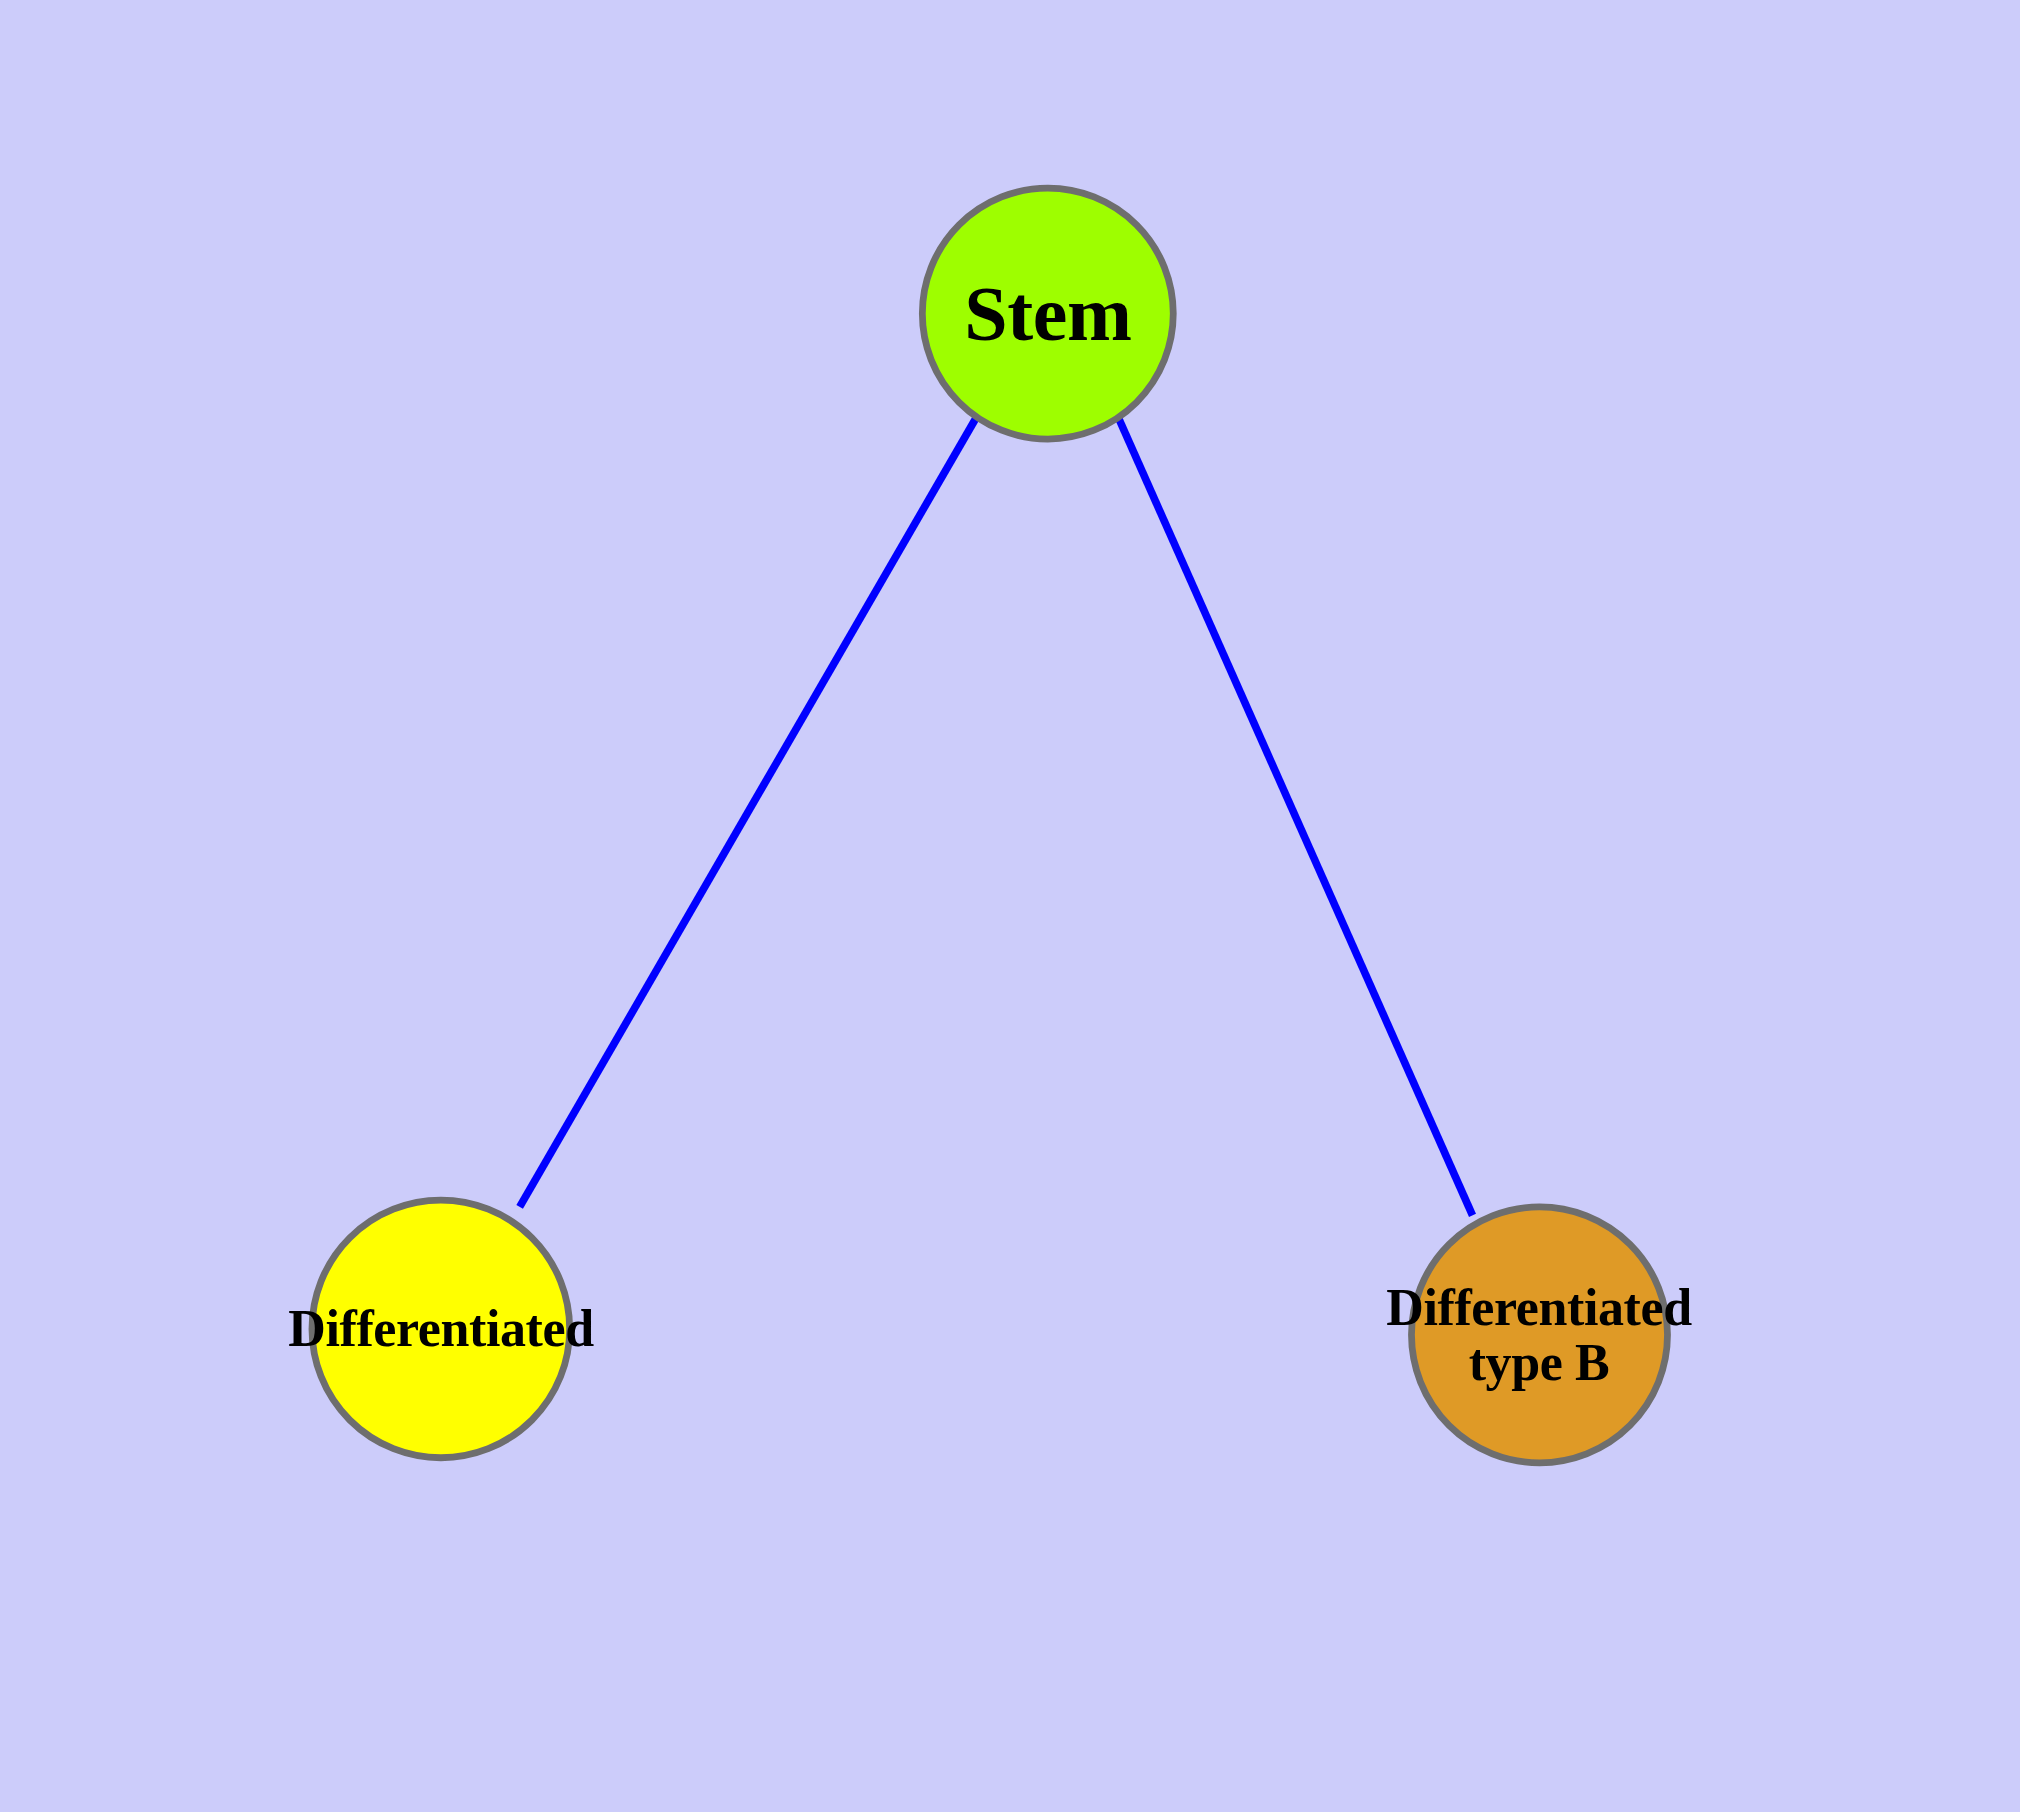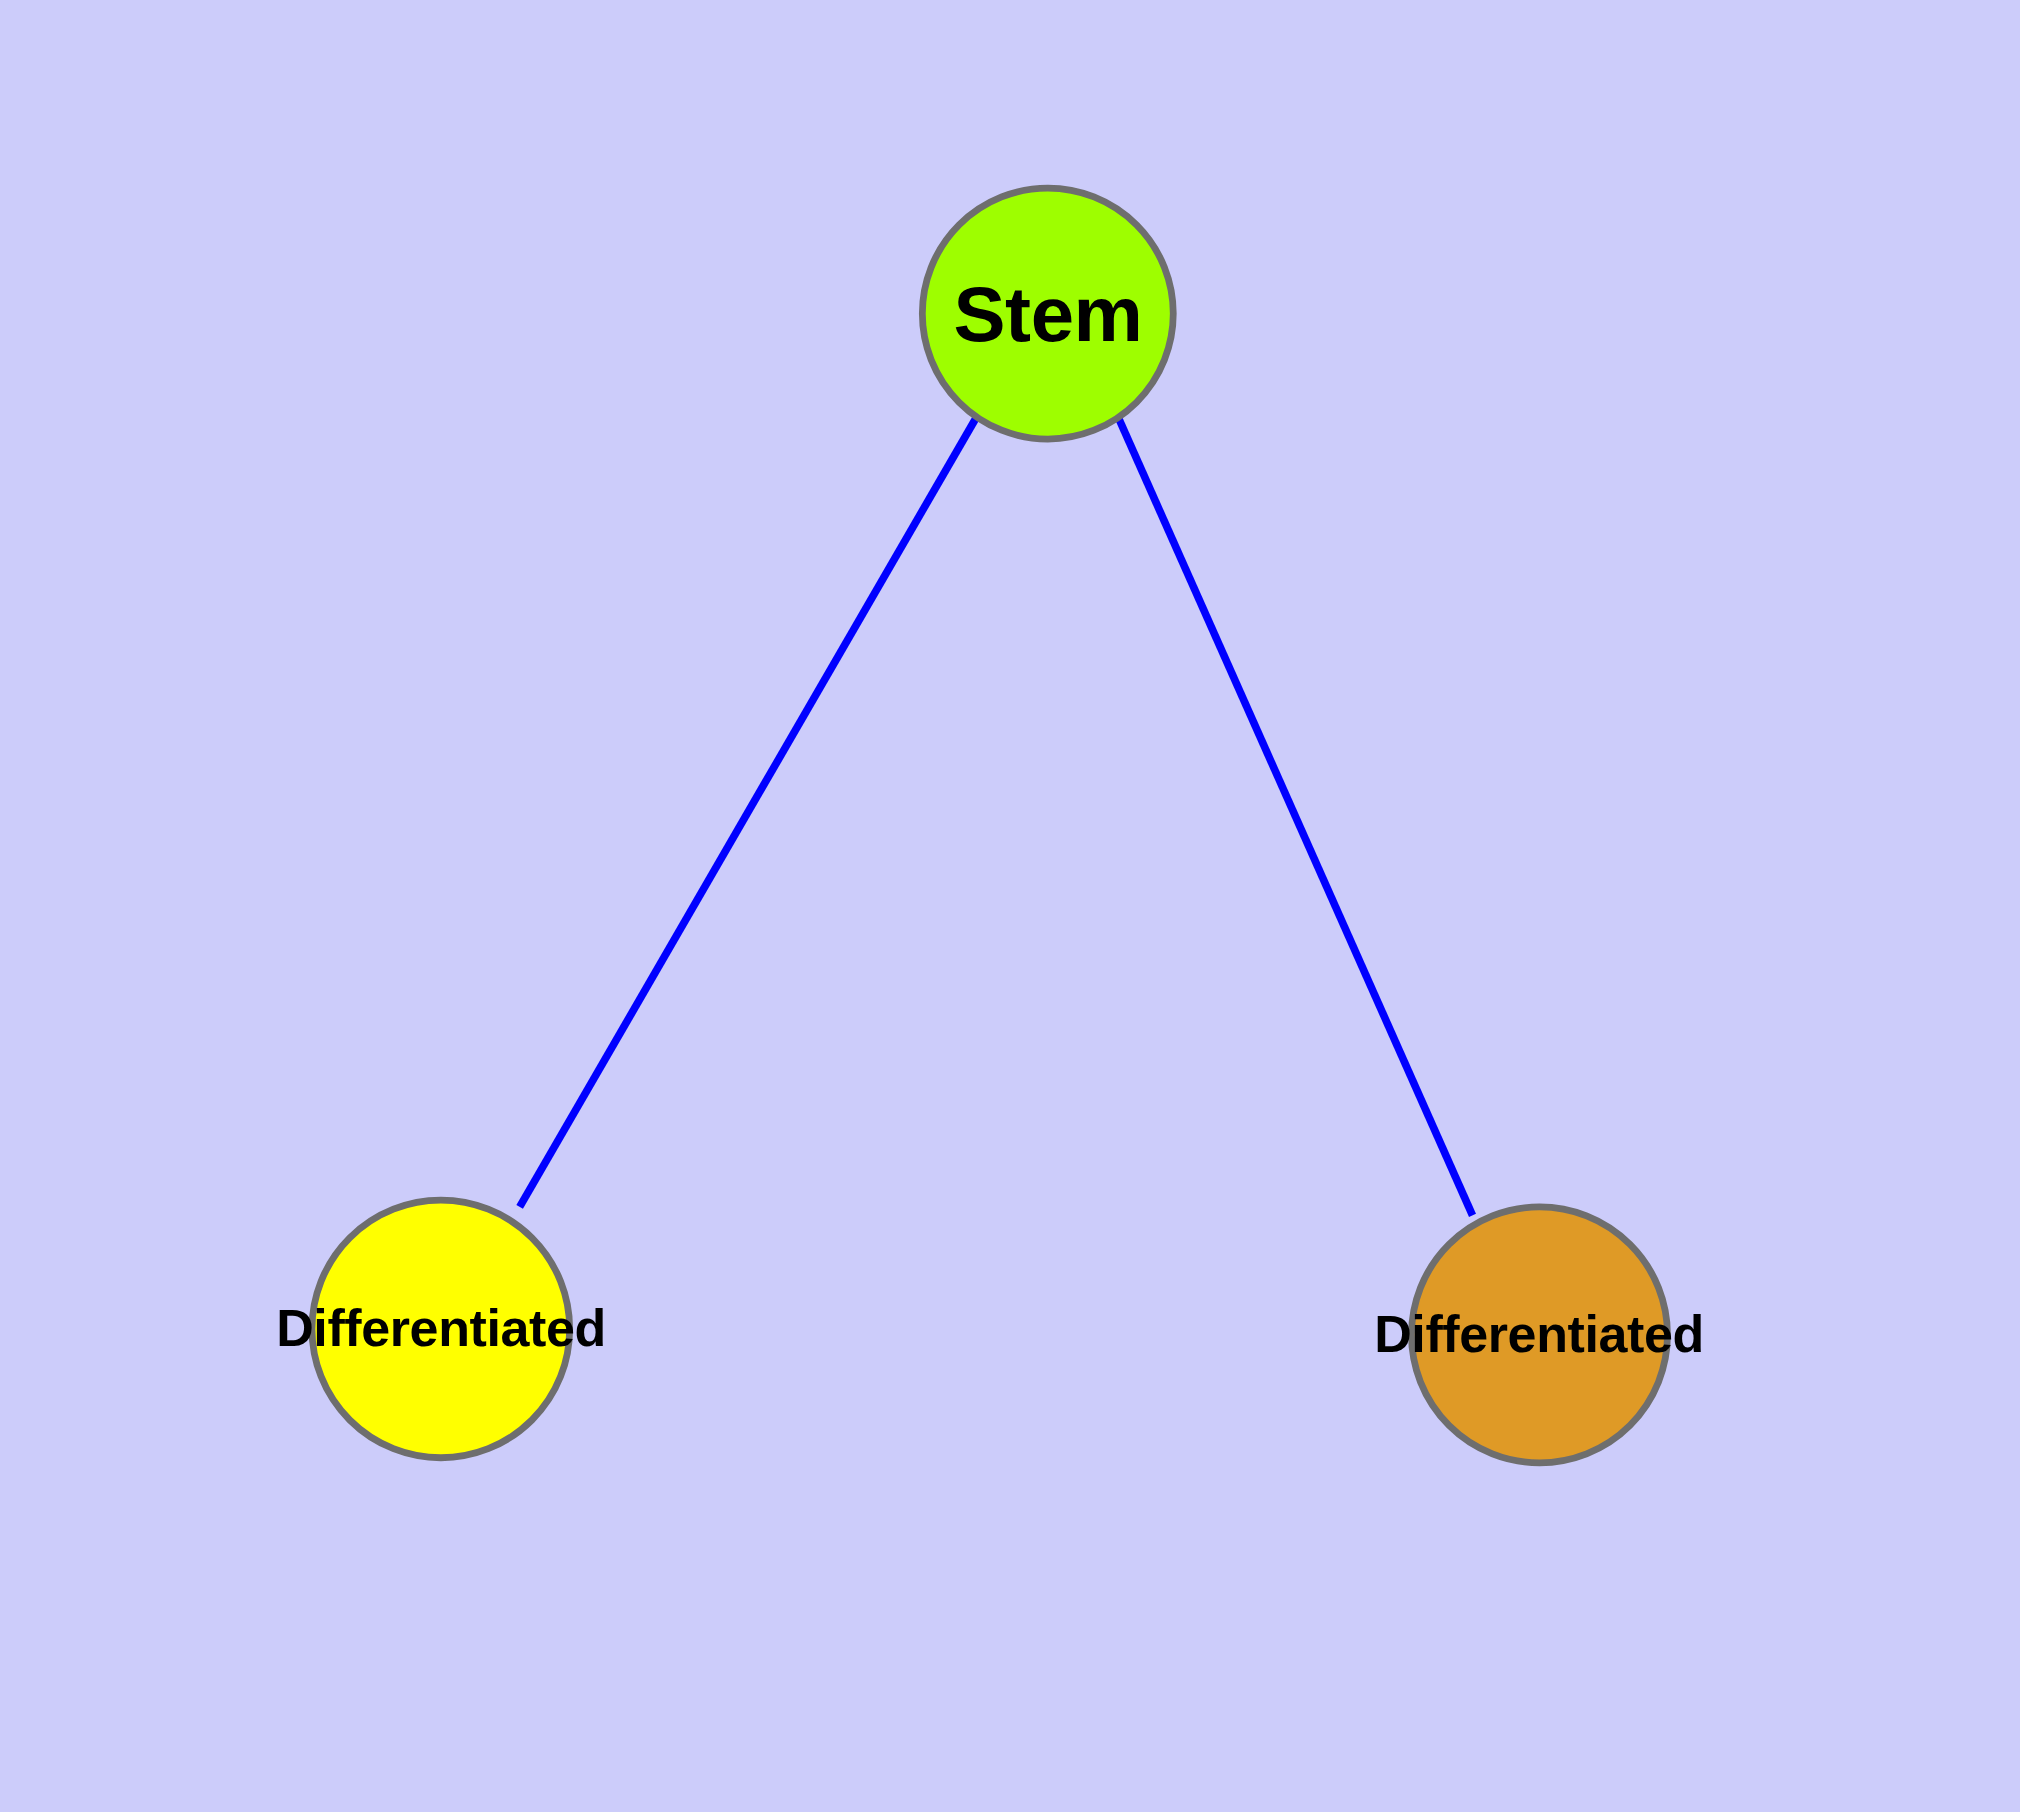--- a/index.html
+++ b/index.html
@@ -6,21 +6,21 @@
   html, body {
     margin: 0;
     padding: 0;
     background: #ffffff;
   }
   #canvas {
     position: relative;
     width: 2021px;
     height: 1812px;
     overflow: hidden;
-    font-family: Liberation Sans, sans-serif;
+    font-family: Liberation Serif, serif;
   }
   #graph-surface {
     position: absolute;
     inset: 0;
     width: 100%;
     height: 100%;
   }
   .node-label {
     position: absolute;
     text-align: center;
@@ -51,16 +51,16 @@
       </g>
     <g id="node-layer">
         <circle cx="1236" cy="370" r="148" fill="#9EFE00" stroke="#6E6E6E" stroke-width="8"></circle>
         <circle cx="520" cy="1568" r="152" fill="#FFFF00" stroke="#6E6E6E" stroke-width="8"></circle>
         <circle cx="1816" cy="1575" r="151" fill="#DF9A26" stroke="#6E6E6E" stroke-width="8"></circle>
       </g>
   </svg>
   <div id="label-layer">
       <div class="node-label root" style="left: 1048px; top: 314px; color: rgb(0, 0, 0);"><span style="display: block;">Stem</span></div>
       <div class="node-label leaf" style="left: 441px; top: 1329px; color: rgb(0, 0, 0);"><span style="display: block;">Differentiated</span></div>
-      <div class="node-label leaf" style="left: 1539px; top: 1335px; color: rgb(0, 0, 0);"><span style="display: block;">Differentiated</span></div>
+      <div class="node-label leaf" style="left: 1539px; top: 1335px; color: rgb(0, 0, 0);"><span style="display: block;">Differentiated</span><span style="display: block;">type B</span></div>
     </div>
 </div>
 
 
 </body></html>

